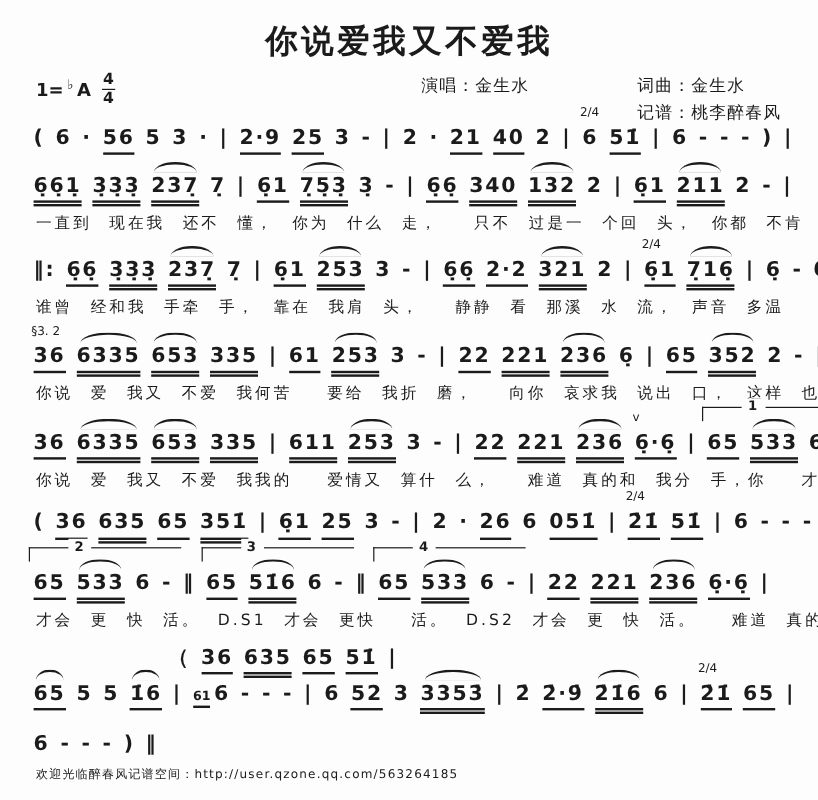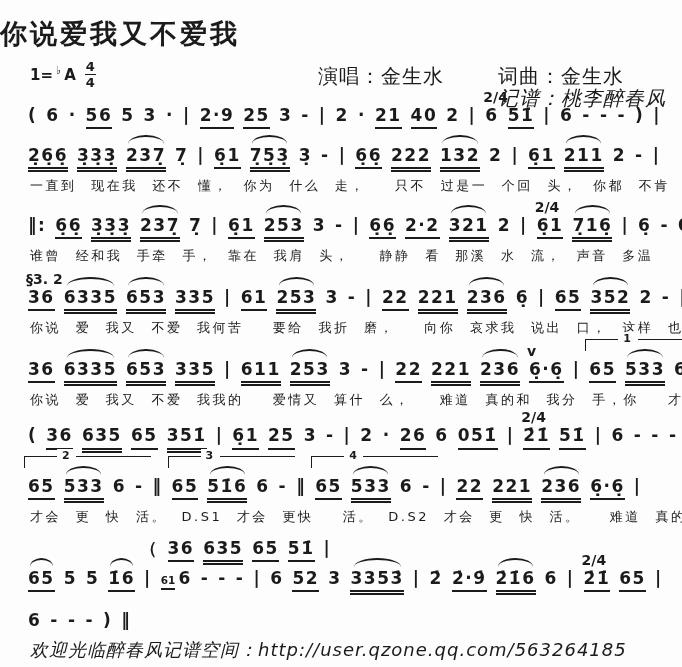--- a/index.html
+++ b/index.html
@@ -1,48 +1,48 @@
 <!DOCTYPE html>
 <html><head>
 <meta charset="utf-8">
 <style>
   html,body{margin:0;padding:0;background:#fdfdfd;color:#1b1b1b;
     font-family:"DejaVu Sans","Liberation Sans",sans-serif;}
   .page{position:relative;width:682px;height:667px;overflow:hidden;background:#fdfdfd;}
-  .title{padding-top:16px;font-size:27px;font-weight:bold;letter-spacing:3px;
+  .title{padding-top:16px;text-align:center;font-size:27px;font-weight:bold;letter-spacing:3px;
     font-family:"DejaVu Serif","Liberation Serif",serif;}
   .keysig{position:absolute;left:30px;top:60px;font-size:15px;font-weight:bold;display:flex;align-items:center;gap:3px;}
   .keysig .flat{font-size:11px;vertical-align:super;position:relative;top:-4px;}
   .frac{display:inline-flex;flex-direction:column;text-align:center;font-size:13px;line-height:1;margin-left:6px;}
   .frac .num{border-bottom:1.5px solid #1b1b1b;padding:0 1px 1px;}
   .frac .den{padding-top:1px;}
-  .credit{position:absolute;font-size:20px;letter-spacing:1px;}
+  .credit{position:absolute;font-size:14px;letter-spacing:1px;margin-left:33px;}
   .credit.singer{left:318px;top:63px;}
   .credit.lyricist{left:498px;top:63px;font-family:Liberation Mono, monospace;}
-  .credit.notator{left:498px;top:85px;font-style:italic;}
+  .credit.notator{left:498px;top:85px;}
   .score{padding:0 28px;position:relative;}
   .lineblock{position:relative;}
   .noteline{display:flex;align-items:baseline;white-space:nowrap;}
   .noteline.indent{margin-left:112px;}
   .tk{position:relative;display:inline-block;font-size:17px;font-weight:bold;
     letter-spacing:1.5px;line-height:1.3;margin-right:9px;padding-bottom:1px;white-space:pre;}
   .tk.u1{border-bottom:2px solid #1b1b1b;}
   .tk.u2{border-bottom:5px double #1b1b1b;}
   .tk.small{font-size:10.5px;vertical-align:7px;margin-right:3px;letter-spacing:0;}
   .tk .arc{position:absolute;left:6%;right:6%;top:-9px;height:7px;display:block;
     border-top:2px solid #1b1b1b;border-radius:50% 50% 0 0/100% 100% 0 0;font-style:normal;}
-  .tk .sup{position:absolute;left:-2px;top:-16px;font-size:14px;font-weight:bold;
+  .tk .sup{position:absolute;left:-2px;top:-16px;font-size:10px;font-weight:normal;
     font-style:normal;letter-spacing:0;white-space:nowrap;}
   .tk .volta{position:absolute;left:-4px;top:-19px;height:11px;display:block;
     border-top:1.5px solid #1b1b1b;border-left:1.5px solid #1b1b1b;font-style:normal;}
   .tk .volta b{position:absolute;top:-8px;left:32px;background:#fdfdfd;padding:0 5px;
     font-size:11px;font-weight:bold;}
   .lyrics{font-size:13px;margin:5px 0 0 2px;letter-spacing:2.5px;word-spacing:8px;white-space:pre;}
   .lyrics:empty{display:none;}
-  .footer{position:absolute;left:30px;top:638px;font-size:18px;letter-spacing:1px;font-style:italic;}
+  .footer{position:absolute;left:30px;top:638px;font-size:10px;letter-spacing:1px;}
 </style>
 </head>
 <body>
 
 <div class="page">
 
   <div class="title">你说爱我又不爱我</div>
 
   <div class="keysig">
     <span>1=</span>
@@ -86,32 +86,32 @@
           <span class="tk">6</span>
           <span class="tk">-</span>
           <span class="tk">-</span>
           <span class="tk">-</span>
           <span class="tk">)</span>
           <span class="tk">|</span>
         </div>
     </div>
     <div class="lineblock" style="margin-top:15px">
       <div class="noteline">
-          <span class="tk u2">2̣6̣6̣</span>
+          <span class="tk u2">6̣6̣1̣</span>
           <span class="tk u2">3̣3̣3̣</span>
           <span class="tk u2">237̣<i class="arc"></i></span>
           <span class="tk">7̣</span>
           <span class="tk">|</span>
           <span class="tk u1">6̣1</span>
           <span class="tk u2">7̣5̣3̣<i class="arc"></i></span>
           <span class="tk">3̣</span>
           <span class="tk">-</span>
           <span class="tk">|</span>
           <span class="tk u1">6̣6̣</span>
-          <span class="tk u2">222</span>
+          <span class="tk u2">340</span>
           <span class="tk u2">132<i class="arc"></i></span>
           <span class="tk">2</span>
           <span class="tk">|</span>
           <span class="tk u1">6̣1</span>
           <span class="tk u2">211<i class="arc"></i></span>
           <span class="tk">2</span>
           <span class="tk">-</span>
           <span class="tk">|</span>
         </div>
       <div class="lyrics">一直到 现在我 还不 懂， 你为 什么 走，  只不 过是一 个回 头， 你都 不肯 留。</div>

